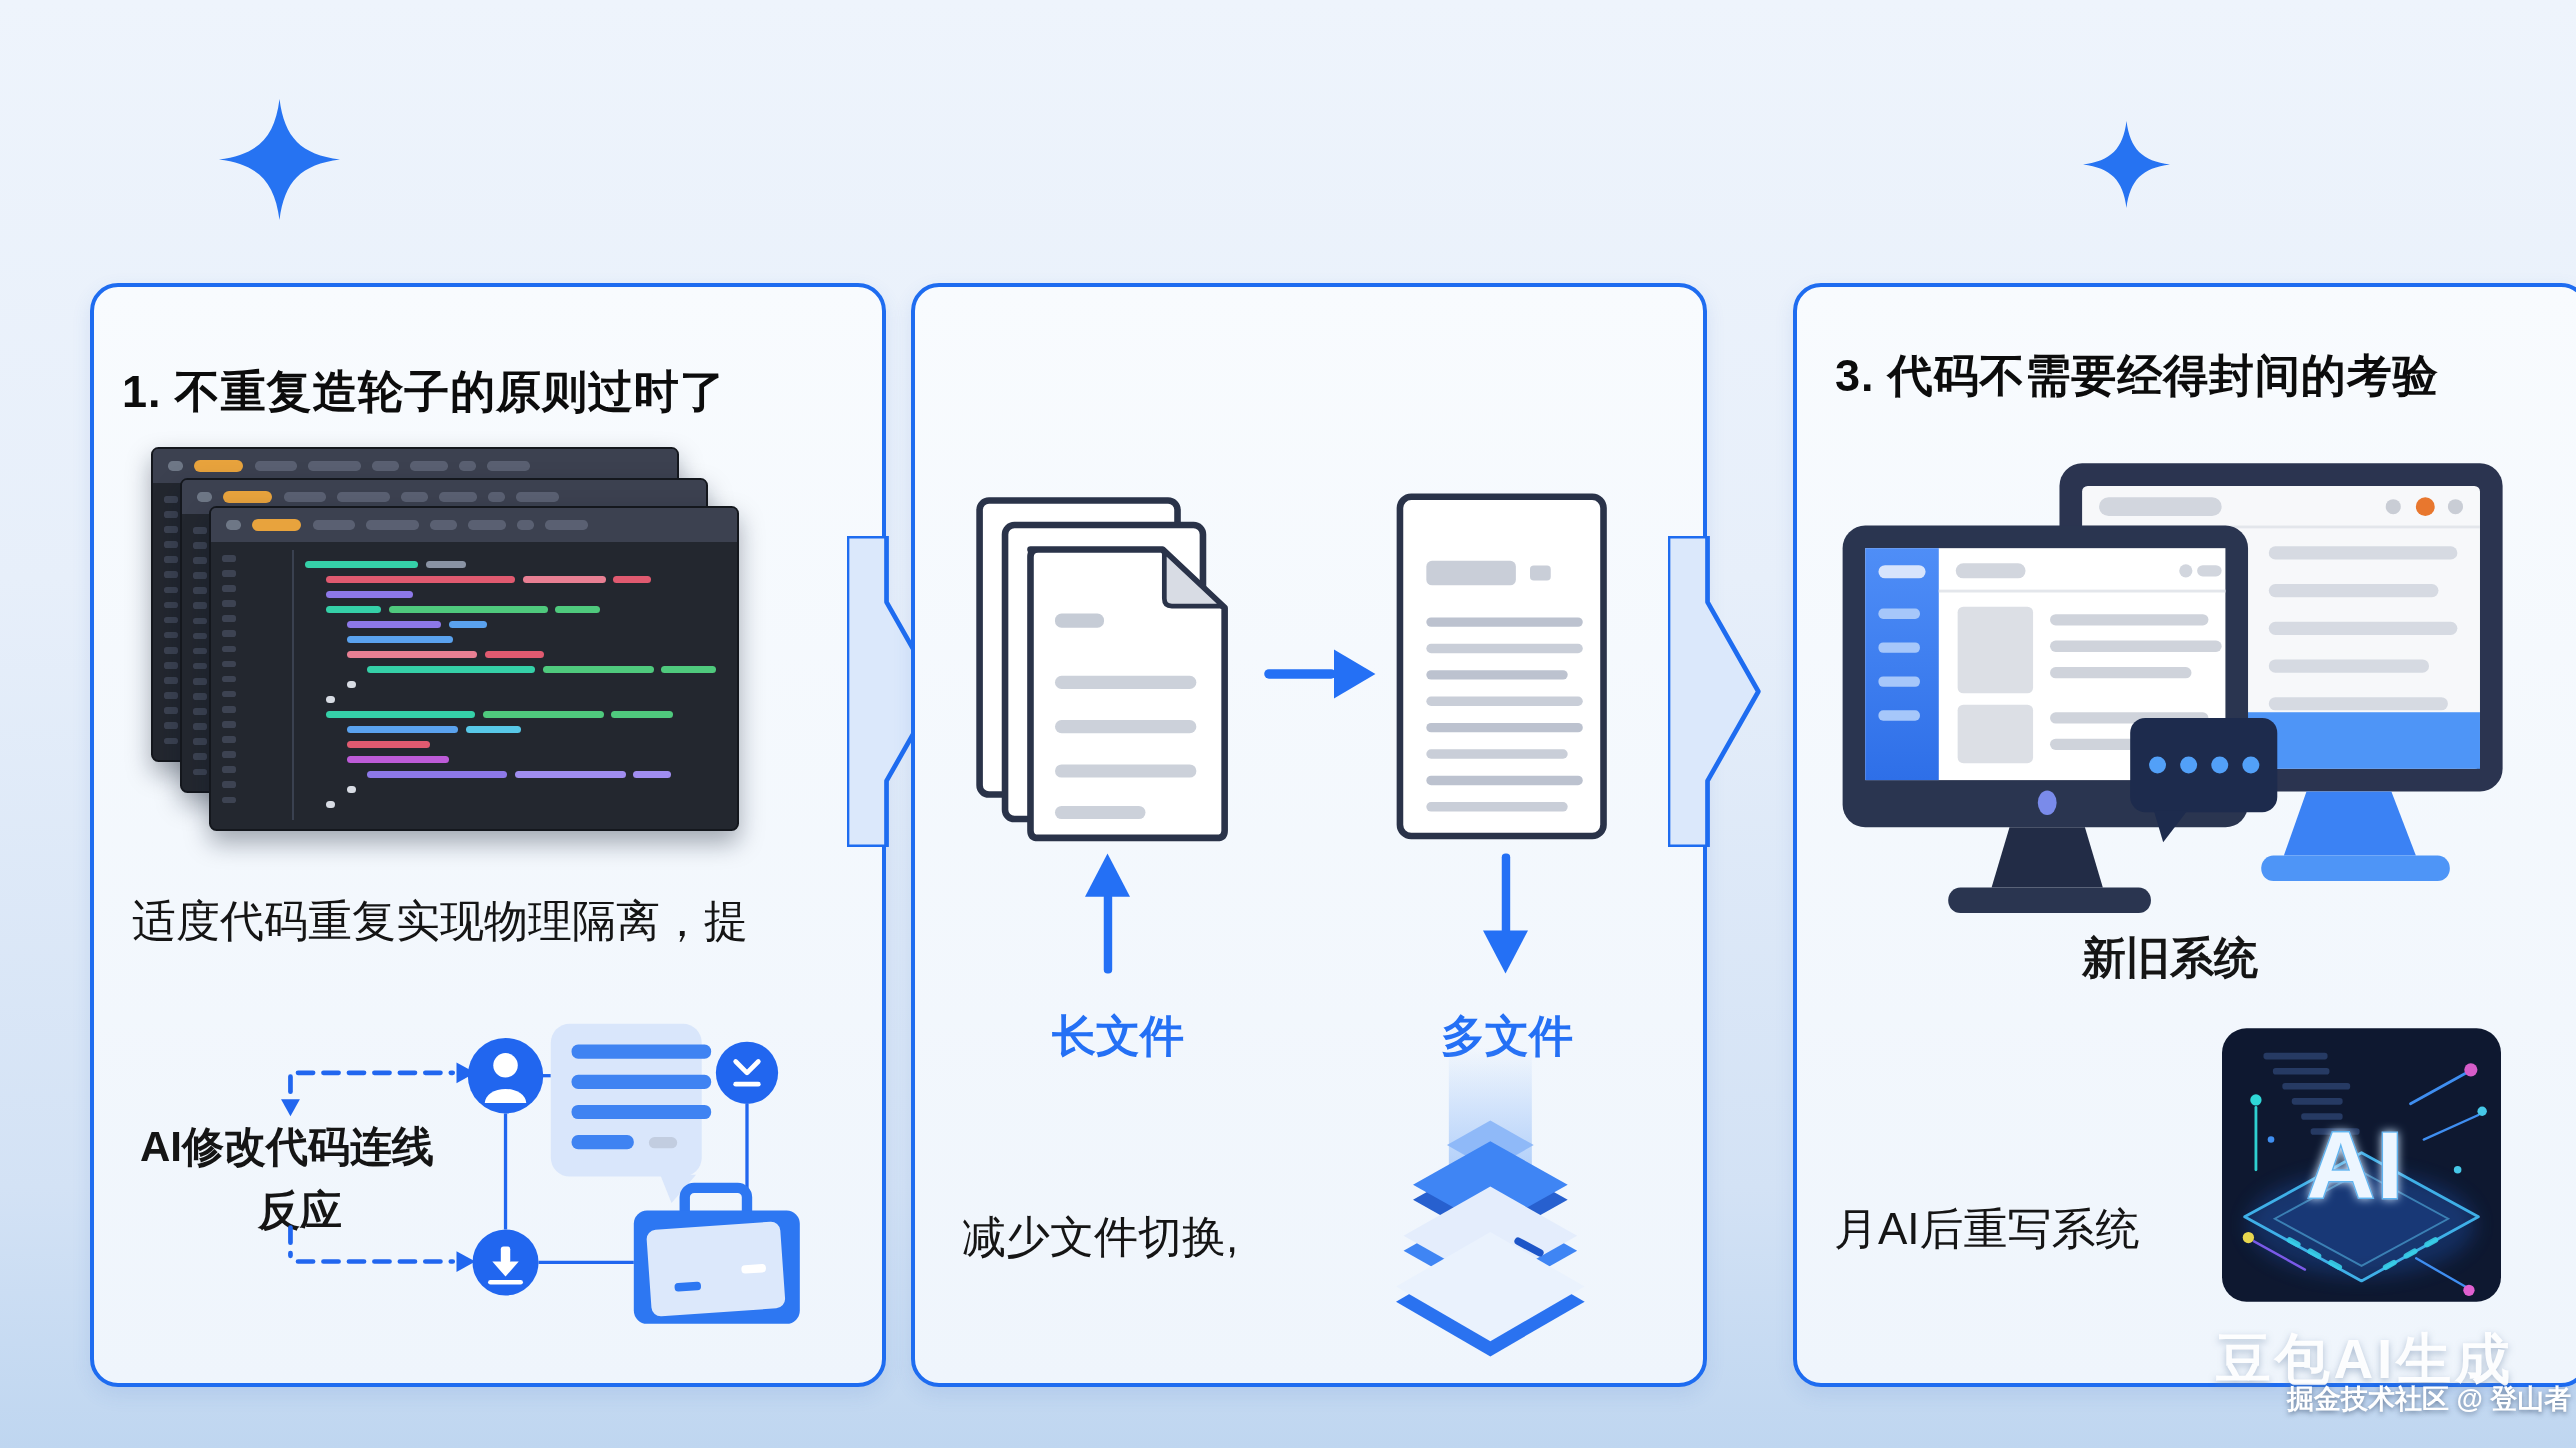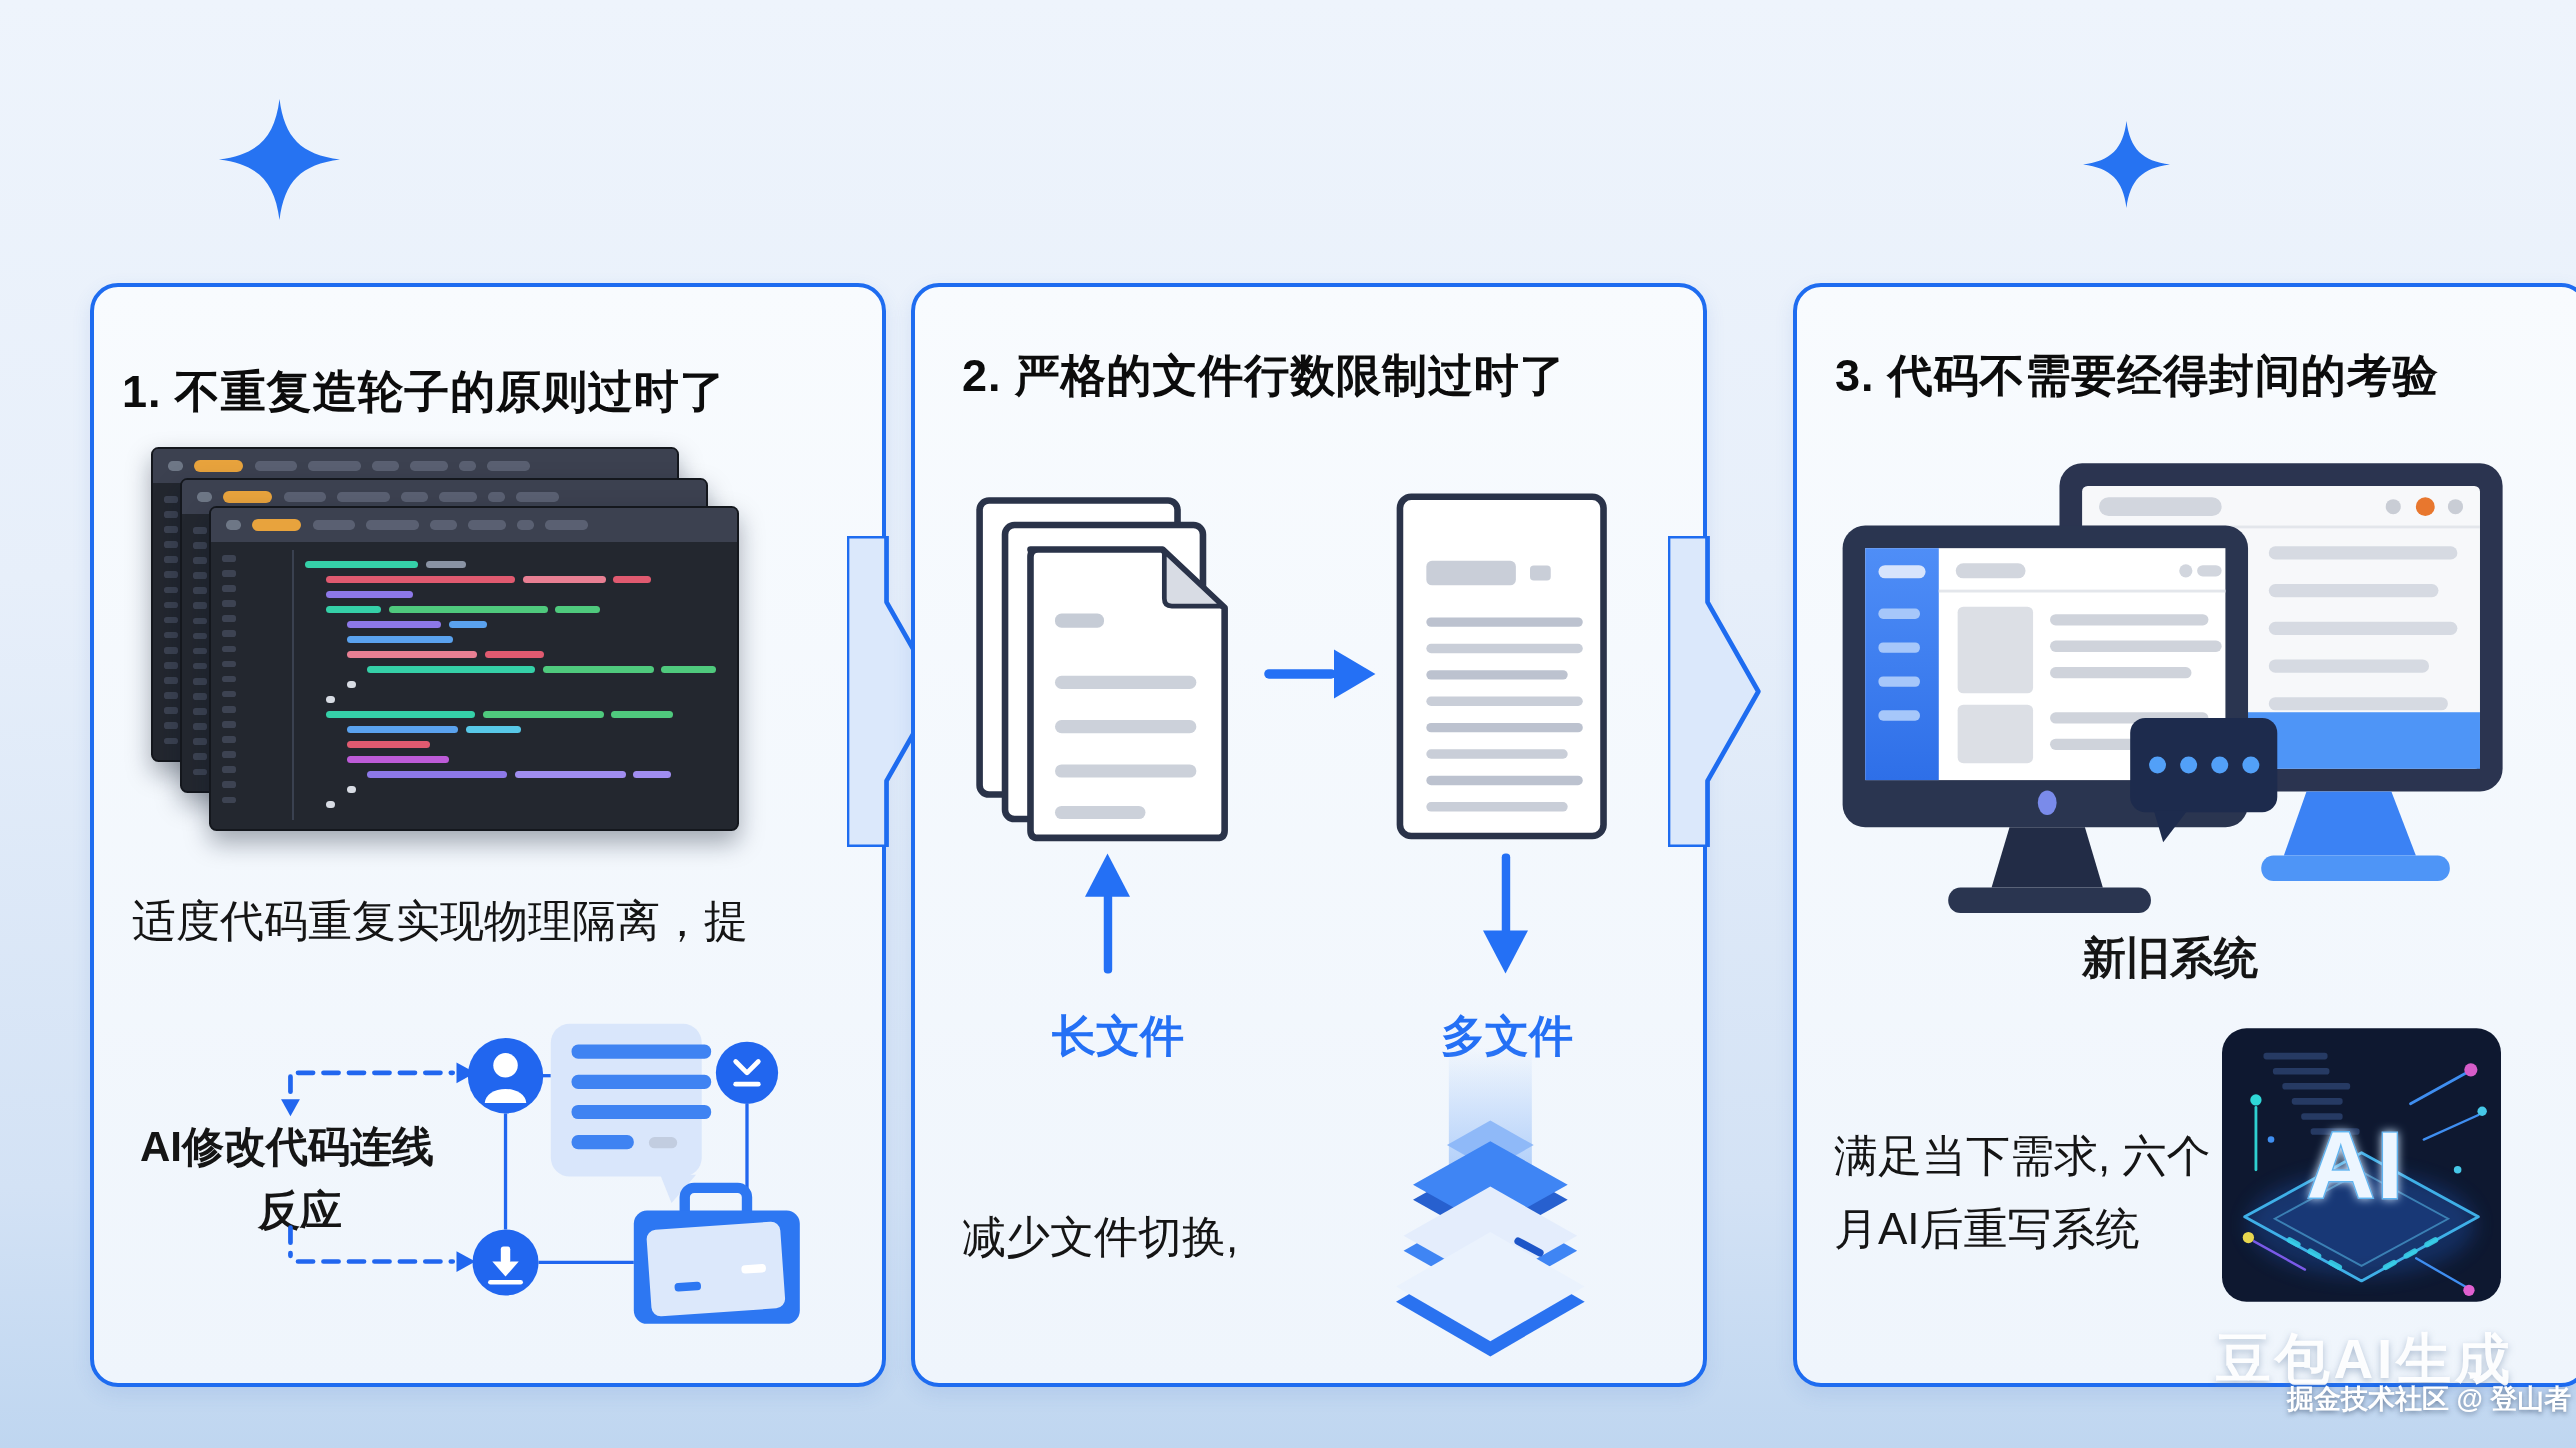--- a/index.html
+++ b/index.html
@@ -269,21 +269,20 @@
         </g>
       </g>
     </svg>
   </div>
 
   <svg class="abs" style="left:847px;top:536px" width="96" height="311" viewBox="0 0 102 330">
     <polygon points="0,0 42,0 42,70 96,165 42,260 42,330 0,330" fill="#dbe8fb" stroke="#1e6cf0" stroke-width="5" stroke-linejoin="round"></polygon>
   </svg>
 
   <div class="panel" style="left:911px">
-    <div class="h" style="left:47px;top:59px">2. 严格的文件行数限制过时了</div>
 
     <svg class="abs" style="left:38px;top:189px" width="679" height="377" viewBox="0 0 720 400">
       <g>
         <rect x="28" y="26" width="210" height="312" rx="10" fill="#ffffff" stroke="#2a3349" stroke-width="7"></rect>
         <rect x="55" y="52" width="210" height="312" rx="10" fill="#ffffff" stroke="#2a3349" stroke-width="7"></rect>
         <path d="M82 78 h140 l66 62 v236 q0 8 -8 8 h-190 q-8 0 -8 -8 V86 q0 -8 8 -8 z" fill="#ffffff" stroke="#2a3349" stroke-width="7" stroke-linejoin="round"></path>
         <path d="M224 80 l62 58 h-54 q-8 0 -8 -8 z" fill="#d8dce4" stroke="#2a3349" stroke-width="5" stroke-linejoin="round"></path>
         <rect x="108" y="146" width="52" height="15" rx="7" fill="#c6ccd6"></rect>
         <rect x="108" y="212" width="150" height="14" rx="7" fill="#ccd1da"></rect>
         <rect x="108" y="259" width="150" height="14" rx="7" fill="#ccd1da"></rect>
@@ -407,21 +406,20 @@
         <polygon points="358,380 394,380 368,414" fill="#1d2b4d"></polygon>
         <circle cx="362" cy="332" r="9" fill="#52a0f8"></circle>
         <circle cx="395" cy="332" r="9" fill="#52a0f8"></circle>
         <circle cx="428" cy="332" r="9" fill="#52a0f8"></circle>
         <circle cx="461" cy="332" r="9" fill="#52a0f8"></circle>
       </g>
     </svg>
 
     <div class="caption-line" style="left:203px;top:642px;width:340px;font-size:44px;font-weight:700">新旧系统</div>
 
-    <div class="body-line" style="left:37px;top:809px">满足当下需求, 六个</div>
     <div class="body-line" style="left:37px;top:882px">月AI后重写系统</div>
 
     <svg class="abs" style="left:425px;top:741px" width="279" height="274" viewBox="0 0 296 290">
       <defs>
         <filter id="glow" x="-40%" y="-40%" width="180%" height="180%">
           <feGaussianBlur stdDeviation="5" result="b"></feGaussianBlur>
           <feMerge>
               <feMergeNode in="b"></feMergeNode>
               <feMergeNode in="SourceGraphic"></feMergeNode>
             </feMerge>

